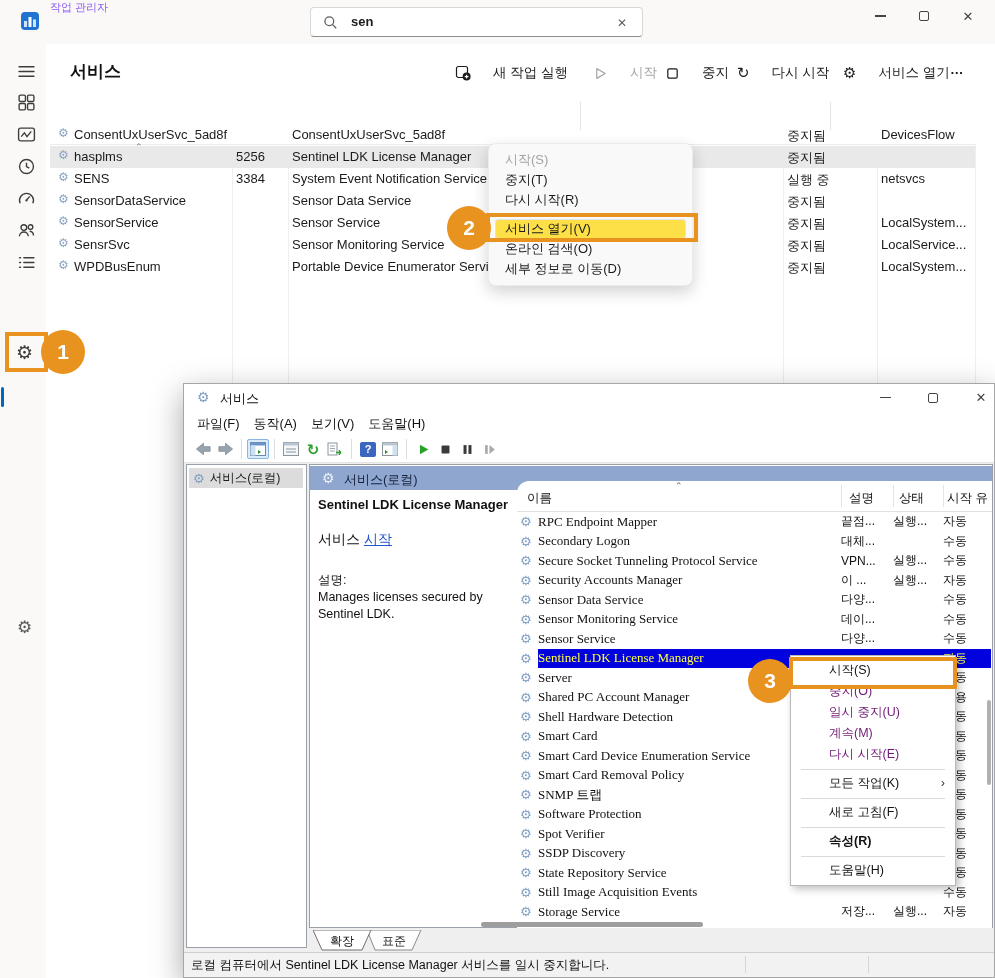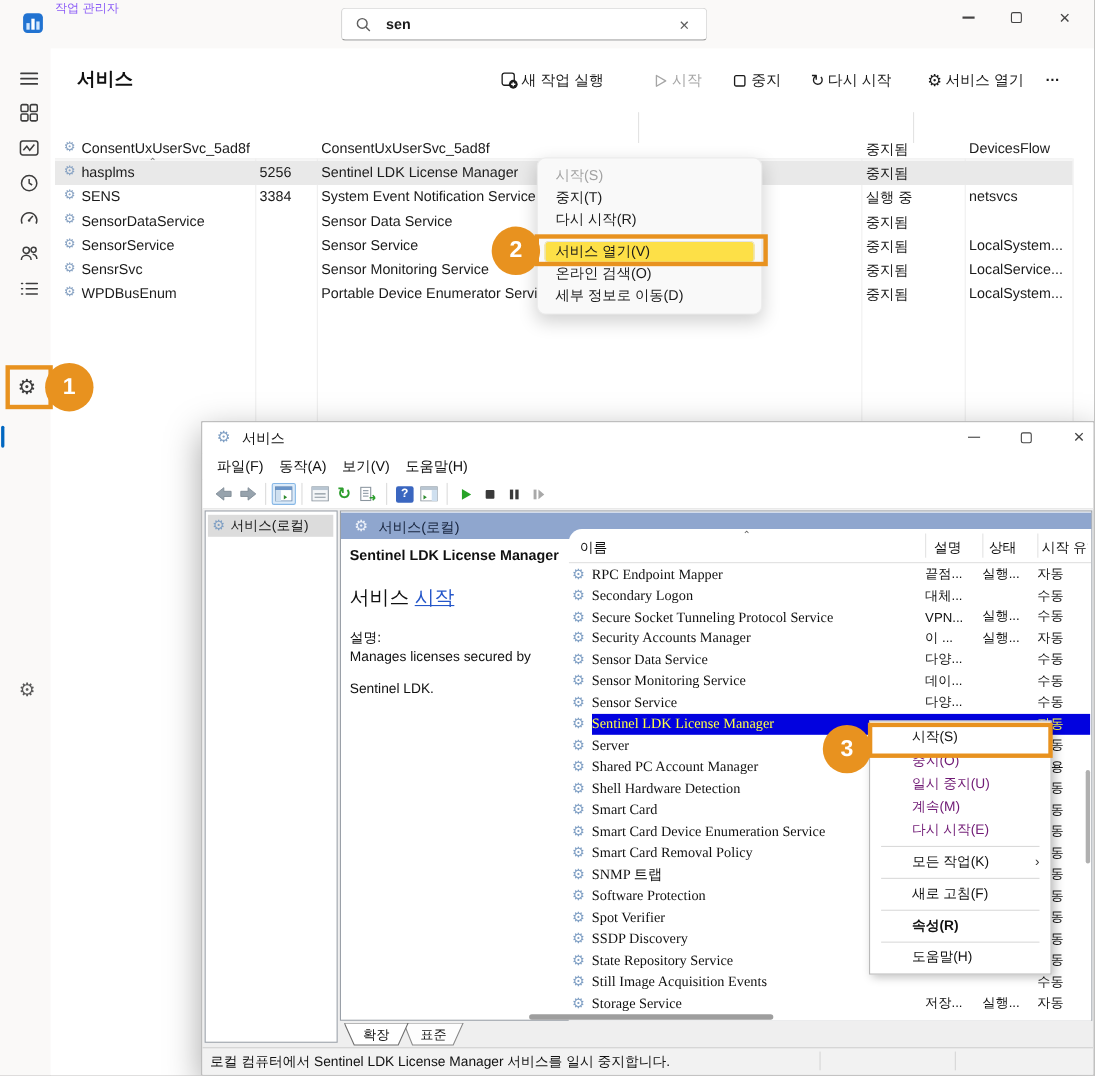--- a/index.html
+++ b/index.html
@@ -24,21 +24,21 @@
   .glyph-max { width:10px; height:10px; border:1.2px solid #444; border-radius:2px; display:inline-block; }
   .glyph-close { font-size:13px; color:#444; line-height:1; }
 
   .tm-rail { left:0; top:44px; width:46px; height:934px; background:#FAF9F8; }
   .rail-ic { left:17px; width:20px; height:20px; color:#3d3d3d; }
   .rail-accent { left:1px; top:343px; width:3px; height:20px; background:#0067C0; border-radius:2px; }
   .gear-glyph { font-size:19px; line-height:20px; color:#3d3d3d; }
 
   .tm-main { left:46px; top:44px; width:949px; height:934px; background:#fff; }
   .tm-pagetitle { left:70px; top:60px; font-size:17px; font-weight:bold; color:#111; }
-  .tm-btn { top:60px; height:26px; display:flex; align-items:center; gap:3px; font-size:13.5px; color:#1b1b1b; }
+  .tm-btn { top:60px; height:26px; display:flex; align-items:center; gap:22px; font-size:13.5px; color:#1b1b1b; }
   .tm-btn.disabled { color:#a6a6a6; }
   .tm-sep { top:58px; width:1px; height:28px; background:#e3e3e3; }
 
   .tm-thead { left:50px; top:100px; width:925px; height:24px; border-top:1px solid #ececec;
               border-bottom:1px solid #e6e6e6; font-size:12.5px; color:#333; }
   .tm-th { position:absolute; top:4px; }
   .tm-caret { position:absolute; top:-3px; left:85px; font-size:9px; color:#777; }
   .col-name { left:8px; } .col-pid { left:186px; } .col-desc { left:242px; }
   .col-status { left:737px; } .col-group { left:831px; }
   .tm-gridline { top:100px; width:1px; height:280px; background:#efefef; }
@@ -100,21 +100,21 @@
   .svcrow .s-name { width:303px; flex:none; font-family:"Liberation Serif","DejaVu Serif",serif;
                     font-size:13px; white-space:nowrap; overflow:hidden; }
   .svcrow .s-desc { width:52px; flex:none; white-space:nowrap; overflow:hidden; }
   .svcrow .s-status { width:50px; flex:none; white-space:nowrap; overflow:hidden; }
   .svcrow .s-startup { width:44px; flex:none; white-space:nowrap; overflow:hidden; }
   .svcrow.selected { background:linear-gradient(to right,#fff 21px,#0202DF 21px); color:#FFFF44; }
   .svcrow.selected .s-icon { color:#7f9fc4; }
 
   
   .dt-title { left:318px; top:497px; font-size:13px; font-weight:bold; color:#111; }
-  .dt-action { left:318px; top:531px; font-size:18px; color:#111; }
+  .dt-action { left:318px; top:531px; font-size:14px; color:#111; }
   .dt-link { color:#2456c9; text-decoration:underline; }
   .dt-desclabel { left:318px; top:572px; font-size:12.5px; color:#111; }
   .dt-line1 { left:318px; top:590px; font-size:12.5px; color:#111; }
   .dt-line2 { left:318px; top:607px; font-size:12.5px; color:#111; }
 
   
   .svc-hthumb { left:481px; top:922px; width:222px; height:5px; background:#9e9e9e; border-radius:3px; }
   .svc-vthumb { left:987px; top:700px; width:4px; height:85px; background:#b0b0b0; border-radius:2px; }
   .svc-tabs { left:313px; top:930px; }
   .svc-status { left:184px; top:952px; width:810px; height:25px; background:#f2f2f2;
@@ -525,21 +525,21 @@
     <span class="abs bh-text">서비스(로컬)</span>
   </div>
 
   <span class="abs dt-title" style="z-index:13;">Sentinel LDK License Manager</span>
   <span class="abs dt-action" style="z-index:13;">
     <span>서비스</span>
     <a class="dt-link" href="#">시작</a>
   </span>
   <span class="abs dt-desclabel" style="z-index:13;">설명:</span>
   <span class="abs dt-line1" style="z-index:13;">Manages licenses secured by</span>
-  <span class="abs dt-line2" style="z-index:13;margin-top:12px;">Sentinel LDK.</span>
+  <span class="abs dt-line2" style="z-index:13;">Sentinel LDK.</span>
 
   <div class="abs" style="left:517px; top:481px; width:475px; height:447px; background:#fff; border-top-left-radius:12px; z-index:13; overflow:hidden;">
     <div class="svc-lhead">
       <span class="lh-caret">⌃</span>
       <span class="lh lh-name">이름</span>
       <span class="lh lh-desc">설명</span>
       <span class="lh lh-status">상태</span>
       <span class="lh lh-startup">시작 유형</span>
       <span class="lh-div" style="left:324px;"></span>
       <span class="lh-div" style="left:376px;"></span>

